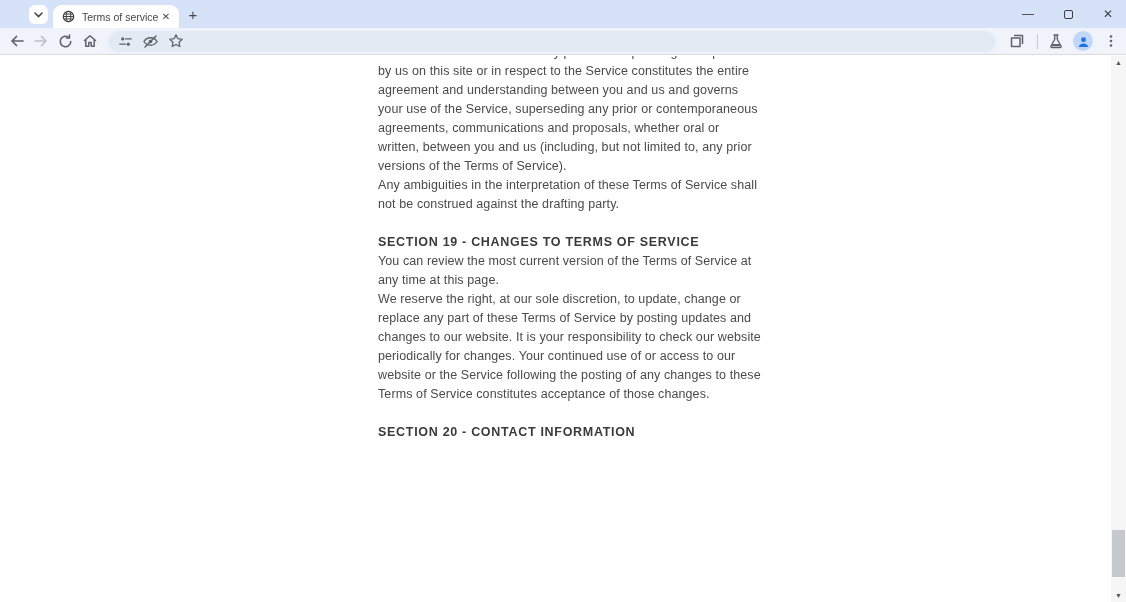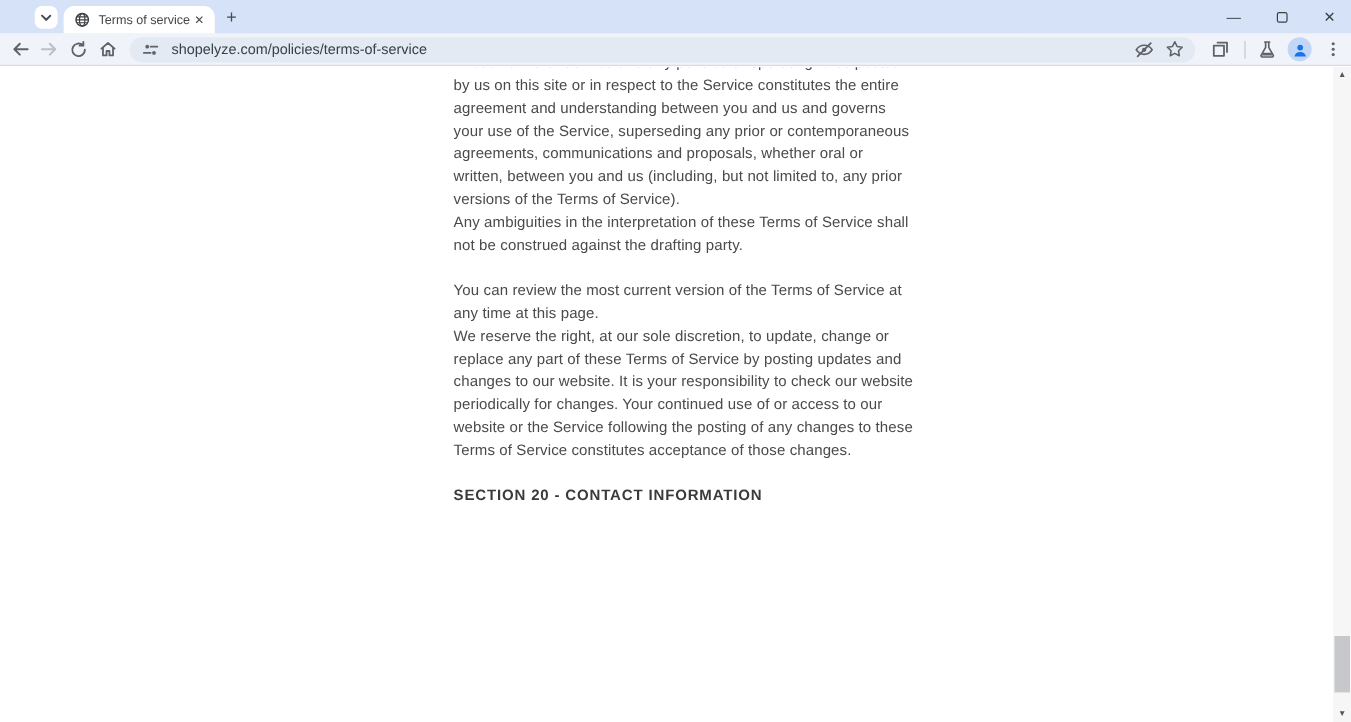--- a/index.html
+++ b/index.html
@@ -110,21 +110,20 @@
         </svg>
     </div>
 
     <div id="urlbar">
       <svg id="site-info-icon" viewBox="0 0 16 16">
         <circle cx="5" cy="5.2" r="1.7" fill="#5f6368"></circle>
           <path d="M8 5.2h6" stroke="#5f6368" stroke-width="1.5" stroke-linecap="round"></path>
         <circle cx="11" cy="10.8" r="1.7" fill="#5f6368"></circle>
           <path d="M2 10.8h6" stroke="#5f6368" stroke-width="1.5" stroke-linecap="round"></path>
       </svg>
-      <span id="url-text">shopelyze.com/policies/terms-of-service</span>
       <span class="urlbar-right-icon">
         <svg width="17" height="17" viewBox="0 0 18 18">
             <path d="M2 9s2.6-4 7-4 7 4 7 4-2.6 4-7 4-7-4-7-4z" stroke="#5f6368" stroke-width="1.4" fill="none"></path>
             <circle cx="9" cy="9" r="1.9" fill="#5f6368"></circle>
             <path d="M3.2 14.8L14.8 3.2" stroke="#5f6368" stroke-width="1.6" stroke-linecap="round"></path>
           </svg>
       </span>
       <span class="urlbar-right-icon">
         <svg width="16" height="16" viewBox="0 0 16 16">
             <path d="M8 1.8l1.9 3.9 4.3.6-3.1 3 .7 4.2L8 11.5l-3.8 2 .7-4.2-3.1-3 4.3-.6z" stroke="#5f6368" stroke-width="1.3" fill="none" stroke-linejoin="round"></path>
@@ -169,20 +168,21 @@
 your use of the Service, superseding any prior or contemporaneous
 agreements, communications and proposals, whether oral or
 written, between you and us (including, but not limited to, any prior
 versions of the Terms of Service).
 Any ambiguities in the interpretation of these Terms of Service shall
 not be construed against the drafting party.</p>
     </section>
 
 
     <section class="tos-section">
+      <h2 class="section-heading">SECTION 19 - CHANGES TO TERMS OF SERVICE</h2>
       <p class="section-body">You can review the most current version of the Terms of Service at
 any time at this page.
 We reserve the right, at our sole discretion, to update, change or
 replace any part of these Terms of Service by posting updates and
 changes to our website. It is your responsibility to check our website
 periodically for changes. Your continued use of or access to our
 website or the Service following the posting of any changes to these
 Terms of Service constitutes acceptance of those changes.</p>
     </section>
 

